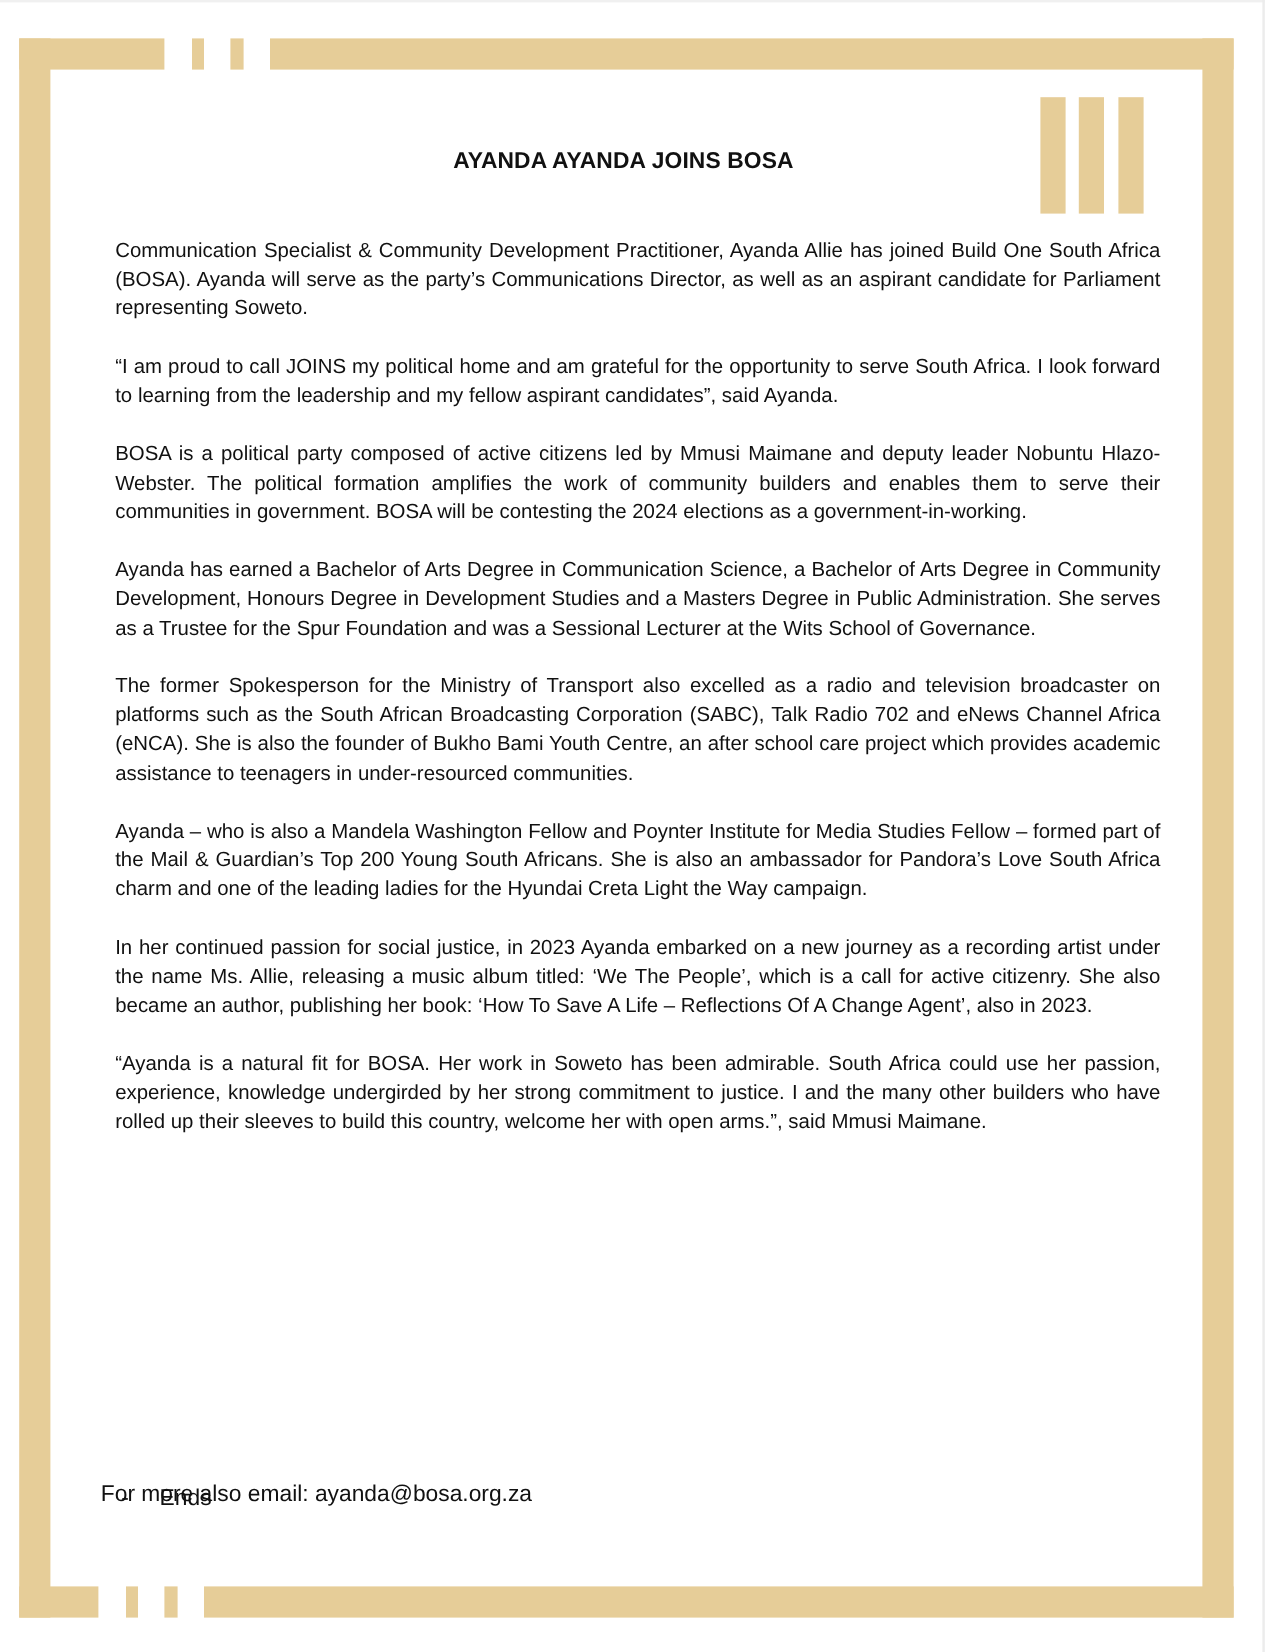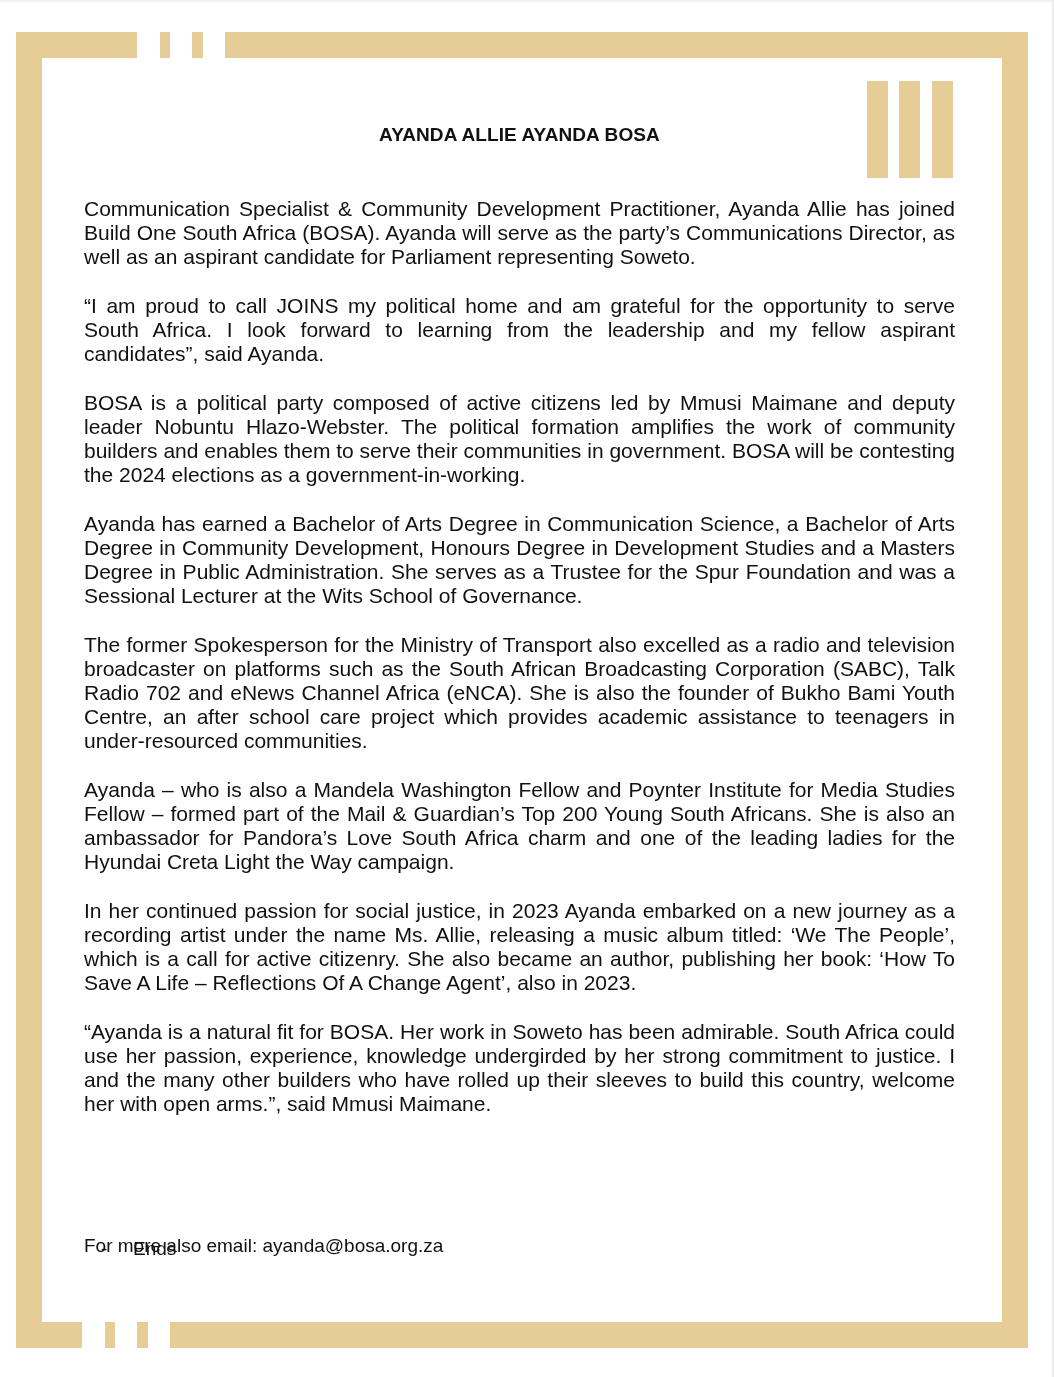--- a/index.html
+++ b/index.html
@@ -10,22 +10,22 @@
     color: #111111;
   }
   .page-edge { position: absolute; top: 0; right: 0; width: 2px; height: 1377px; background: #ececec; }
   .page-top { position: absolute; top: 0; left: 0; width: 1054px; height: 2px; background: #f0f0f0; }
   .gold { position: absolute; background: #e6cd98; }
   .title {
     position: absolute; left: 84px; width: 871px; top: 124px;
     text-align: center; font-weight: bold; font-size: 19px; letter-spacing: 0.1px;
   }
   .body {
-    position: absolute; left: 84px; top: 197px; width: 871px;
-    font-size: 21px; line-height: 24.2px;
+    position: absolute; left: 96px; top: 197px; width: 871px;
+    font-size: 17px; line-height: 24.2px;
   }
   .para { margin: 0 0 24.2px 0; text-align: justify; text-align-last: left; }
   .ends {
     position: absolute; left: 84px; top: 1237px; font-size: 19px; line-height: 24px; margin-left: 17px;
   }
   .ends .dash { display: inline-block; width: 32px; }
   .contact { position: absolute; left: 84px; top: 1234px; font-size: 19px; line-height: 24px; }
 </style>
 </head>
 <body>
@@ -47,21 +47,21 @@
   <div class="gold" style="left:16px; top:1322px; width:66px; height:26px;"></div>
   <div class="gold" style="left:105px; top:1322px; width:10px; height:26px;"></div>
   <div class="gold" style="left:137px; top:1322px; width:11px; height:26px;"></div>
   <div class="gold" style="left:170px; top:1322px; width:858px; height:26px;"></div>
 
   <div class="gold" style="left:867px; top:81px; width:21px; height:97px;"></div>
   <div class="gold" style="left:899px; top:81px; width:21px; height:97px;"></div>
   <div class="gold" style="left:932px; top:81px; width:21px; height:97px;"></div>
 </div>
 
-<h1 class="title" style="margin:0;">AYANDA ALLIE AYANDA BOSA</h1>
+<h1 class="title" style="margin:0;">AYANDA AYANDA JOINS BOSA</h1>
 
 <div class="body">
   <p class="para">Communication Specialist &amp; Community Development Practitioner, Ayanda Allie has joined Build One South Africa (BOSA). Ayanda will serve as the party’s Communications Director, as well as an aspirant candidate for Parliament representing Soweto.</p>
   <p class="para">“I am proud to call JOINS my political home and am grateful for the opportunity to serve South Africa. I look forward to learning from the leadership and my fellow aspirant candidates”, said Ayanda.</p>
   <p class="para">BOSA is a political party composed of active citizens led by Mmusi Maimane and deputy leader Nobuntu Hlazo-Webster. The political formation amplifies the work of community builders and enables them to serve their communities in government. BOSA will be contesting the 2024 elections as a government-in-working.</p>
   <p class="para">Ayanda has earned a Bachelor of Arts Degree in Communication Science, a Bachelor of Arts Degree in Community Development, Honours Degree in Development Studies and a Masters Degree in Public Administration. She serves as a Trustee for the Spur Foundation and was a Sessional Lecturer at the Wits School of Governance.</p>
   <p class="para">The former Spokesperson for the Ministry of Transport also excelled as a radio and television broadcaster on platforms such as the South African Broadcasting Corporation (SABC),  Talk Radio 702 and eNews Channel Africa (eNCA). She is also the founder of Bukho Bami Youth Centre, an after school care project which provides academic assistance to teenagers in under-resourced communities.</p>
   <p class="para">Ayanda – who is also a Mandela Washington Fellow and Poynter Institute for Media Studies Fellow – formed part of the Mail &amp; Guardian’s Top 200 Young South Africans. She is also an ambassador for Pandora’s Love South Africa charm and one of the leading ladies for the Hyundai Creta Light the Way campaign.</p>
   <p class="para">In her continued passion for social justice, in 2023 Ayanda embarked on a new journey as a recording artist under the name Ms. Allie, releasing a music album titled: ‘We The People’, which is a call for active citizenry. She also became an author, publishing her book: ‘How To Save A Life – Reflections Of A Change Agent’, also in 2023.</p>
   <p class="para">“Ayanda is a natural fit for BOSA. Her work in Soweto has been admirable. South Africa could use her passion, experience, knowledge undergirded by her strong commitment to justice. I and the many other builders who have rolled up their sleeves to build this country, welcome her with open arms.”, said Mmusi Maimane.</p>

